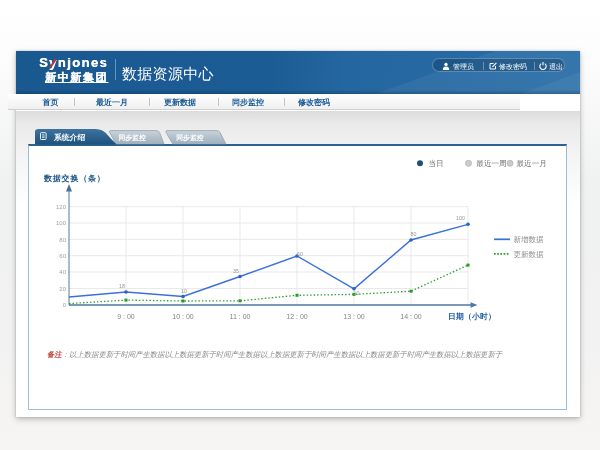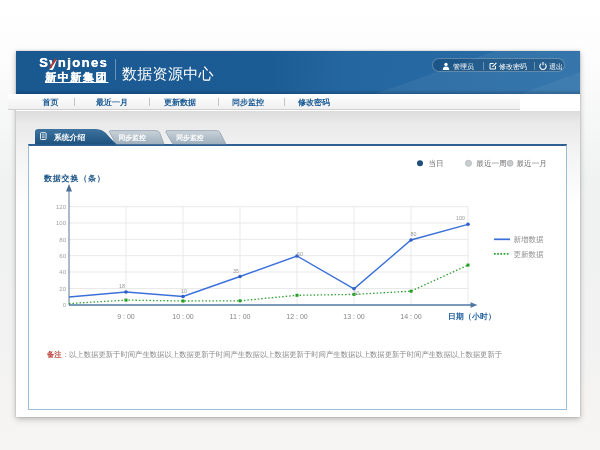--- a/index.html
+++ b/index.html
@@ -41,21 +41,21 @@
   .nav .item { position:absolute; top:3px; color:#1a5a96; font-size:8px; font-weight:bold; transform:translateX(-50%); white-space:nowrap; }
   .nav .vsep { position:absolute; top:4px; width:1px; height:8px; background:#c5c5c5; }
   .contentbg {
     position:absolute; left:16px; top:111px; width:564px; height:306px;
     background:linear-gradient(180deg,#dcdcdc 0px,#eaeaea 12px,#f4f4f4 45px,#ffffff 95px);
   }
   .panel {
     position:absolute; left:28px; top:144px; width:539px; height:266px;
     background:#fff; border:1px solid #9cbcd6; border-top:2px solid #2e6091;
   }
-  .note { position:absolute; left:47px; top:350px; font-size:7.4px; letter-spacing:-0.05px; color:#8a8a8a; white-space:nowrap; }
+  .note { position:absolute; left:47px; top:350px; font-size:7.4px; letter-spacing:-0.05px; color:#8a8a8a; white-space:nowrap;font-style:italic; }
   .note b { color:#c04a44; font-weight:bold; }
   svg.chart { position:absolute; left:0; top:0; }
   text { font-family:"Liberation Sans", sans-serif; }
 </style>
 </head>
 <body>
   <div class="window"></div>
   <div class="header"></div>
   <div class="sheen2"></div>
   <div class="logo1"><span>S</span><span class="y">y</span><span>njones</span></div>

